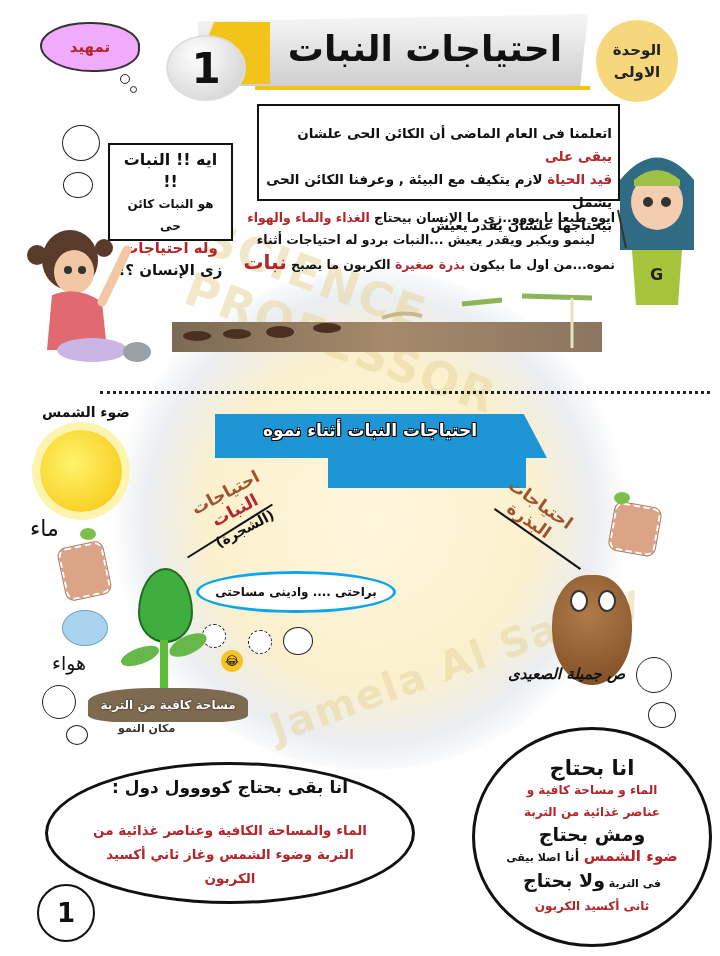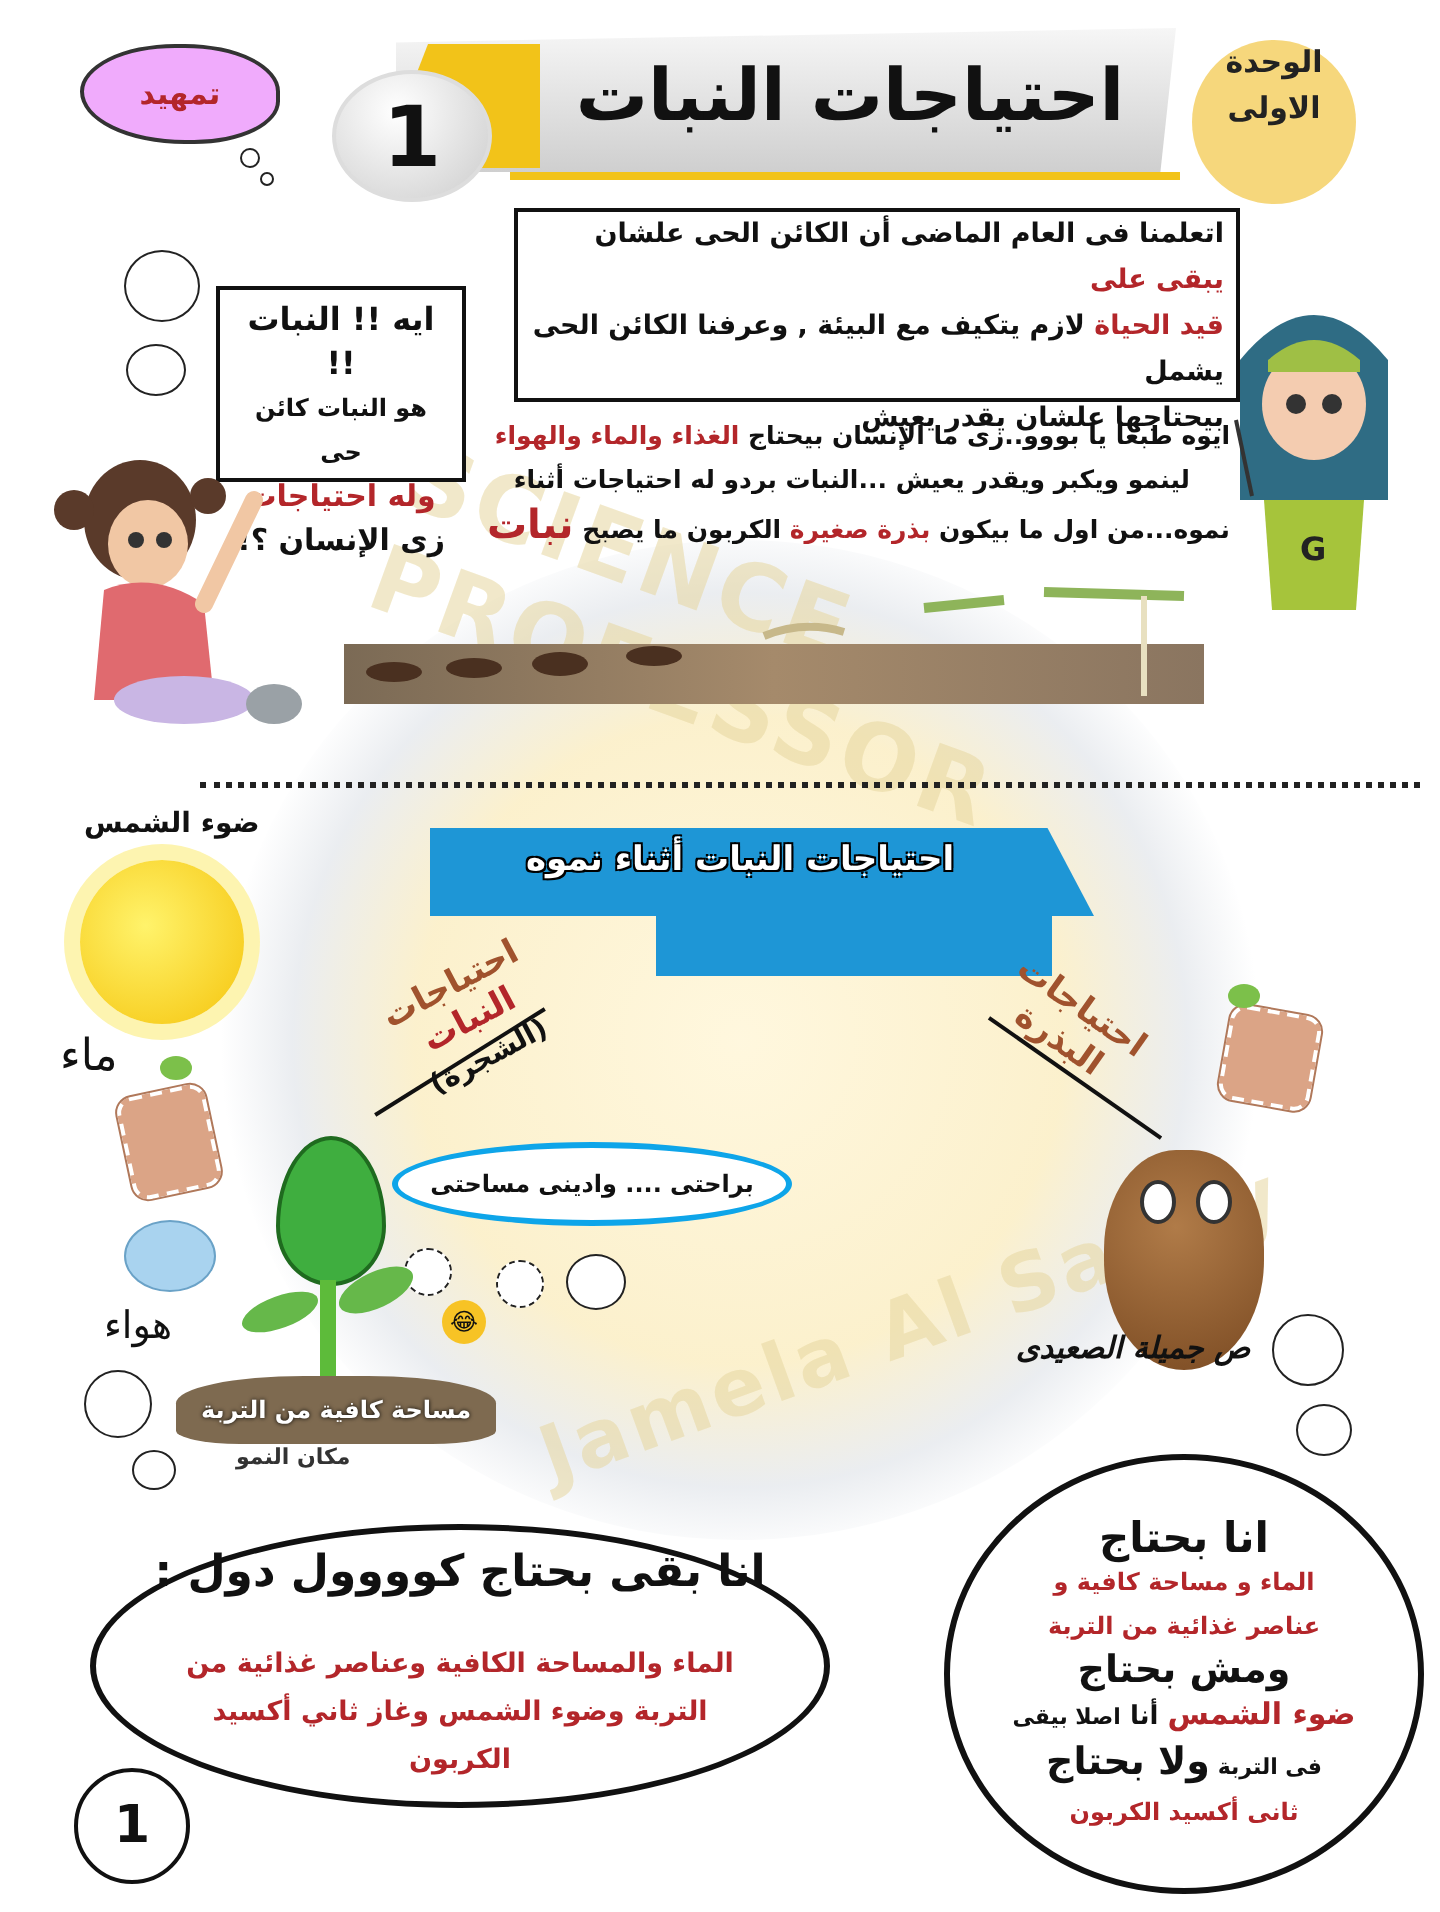--- a/index.html
+++ b/index.html
@@ -6,30 +6,30 @@
   body{width:720px;height:956px;background:#fff;position:relative;overflow:hidden;font-family:"DejaVu Sans",sans-serif;color:#111}
   .abs{position:absolute}
   .rtl{direction:rtl;text-align:right}
   .red{color:#b3262a}
   .brown{color:#a0522d}
   .bold{font-weight:bold}
   
   .wm{left:110px;top:270px;width:520px;height:500px;border-radius:50%;background:radial-gradient(circle,#fff6d8 0%,#fbeec4 45%,#e7eaee 62%,#fff 72%);opacity:.85}
   .wm-text{font-weight:bold;font-size:46px;color:#e7d7a0;opacity:.55;letter-spacing:2px}
   
-  .unit-badge{left:596px;top:20px;width:82px;height:82px;border-radius:50%;background:#f6d77c;display:flex;flex-direction:column;align-items:center;font-weight:bold;font-size:15px;color:#222;line-height:1.5}
+  .unit-badge{left:596px;top:20px;width:82px;height:82px;border-radius:50%;background:#f6d77c;display:flex;flex-direction:column;align-items:center;justify-content:center;font-weight:bold;font-size:15px;color:#222;line-height:1.5}
   .title-bar{left:198px;top:14px;width:390px;height:72px;background:linear-gradient(#f6f6f6,#cfcfcf);clip-path:polygon(0 10%,100% 0,98% 100%,0 100%);box-shadow:0 2px 2px #aaa}
   .title-yellow{left:190px;top:22px;width:80px;height:62px;background:#f2c319;clip-path:polygon(30% 0,100% 0,100% 100%,0 100%)}
   .title-line{left:255px;top:86px;width:335px;height:4px;background:#f2c319}
   .title-text{left:280px;top:28px;width:290px;font-size:36px;font-weight:bold;text-align:center;color:#111}
   .num-circle{left:166px;top:35px;width:80px;height:66px;border-radius:50%;background:radial-gradient(circle at 40% 30%,#fff,#ccc);border:2px solid #ddd;display:flex;align-items:center;justify-content:center;font-size:42px;font-weight:bold}
   .cloud{left:40px;top:22px;width:100px;height:50px;border:2px solid #333;border-radius:50% 50% 45% 55%;display:flex;align-items:center;justify-content:center;font-size:15px;font-weight:bold;color:#b3262a;background:#f0abfc}
   .bubble-s{border:1.5px solid #222;border-radius:50%;background:#fff}
   
-  .intro-box{left:257px;top:104px;width:363px;height:97px;border:2.5px solid #111;padding:0 6px;font-size:13.5px;line-height:23px;font-weight:bold;background:#fff}
+  .intro-box{left:257px;top:104px;width:363px;height:97px;border:2.5px solid #111;padding:16px 6px;font-size:13.5px;line-height:23px;font-weight:bold;background:#fff}
   .intro2{left:215px;top:207px;width:400px;font-size:12.5px;line-height:22px;font-weight:bold}
   .q-box{left:108px;top:143px;width:125px;height:98px;border:2.5px solid #111;background:#fff;padding:4px 6px;font-weight:bold;text-align:center;line-height:22px}
   
   .girl{left:22px;top:210px;width:140px;height:160px}
   .teacher{left:612px;top:140px;width:90px;height:170px}
   .soil-strip{left:172px;top:322px;width:430px;height:30px;background:linear-gradient(90deg,#7b6a55,#a58a6b,#8a7560);}
   .divider{left:100px;top:391px;width:610px;border-top:3px dotted #222}
   
   .blue-banner{left:215px;top:414px;width:332px;height:44px;background:#1e96d6;clip-path:polygon(0 0,93% 0,100% 100%,0 100%)}
   .blue-banner2{left:328px;top:458px;width:198px;height:30px;background:#1e96d6}
@@ -172,21 +172,21 @@
 <div class="abs can" style="left:612px;top:505px;width:46px;height:48px;transform:rotate(10deg)"></div>
 <div class="abs" style="left:614px;top:492px;width:16px;height:12px;background:#7cc04a;border-radius:50%"></div>
 <div class="abs seed"></div>
 <div class="abs" style="left:570px;top:590px;width:18px;height:22px;background:#fff;border:2px solid #333;border-radius:50%"></div>
 <div class="abs" style="left:598px;top:590px;width:18px;height:22px;background:#fff;border:2px solid #333;border-radius:50%"></div>
 <div class="abs rtl bold" style="left:508px;top:665px;font-size:15px;font-style:italic">ص جميلة الصعيدى</div>
 <div class="abs bubble-s" style="left:636px;top:657px;width:36px;height:36px"></div>
 <div class="abs bubble-s" style="left:648px;top:702px;width:28px;height:26px"></div>
 
 <div class="abs ellipse-big rtl" style="text-align:center">
-  <div style="font-size:22px;margin-bottom:21px">انا بقى بحتاج كوووول دول :</div>
+  <div style="font-size:17px;margin-bottom:21px">انا بقى بحتاج كوووول دول :</div>
   <div class="red" style="font-size:13.5px;line-height:24px">الماء والمساحة الكافية وعناصر غذائية من</div>
   <div class="red" style="font-size:13.5px;line-height:24px">التربة وضوء الشمس وغاز ثاني أكسيد</div>
   <div class="red" style="font-size:13.5px;line-height:24px">الكربون</div>
 </div>
 
 <div class="abs circle-right rtl" style="text-align:center">
   <div style="font-size:21px">انا بحتاج</div>
   <div class="red" style="font-size:12px">الماء و مساحة كافية و</div>
   <div class="red" style="font-size:12px">عناصر غذائية من التربة</div>
   <div style="font-size:19px">ومش بحتاج</div>

